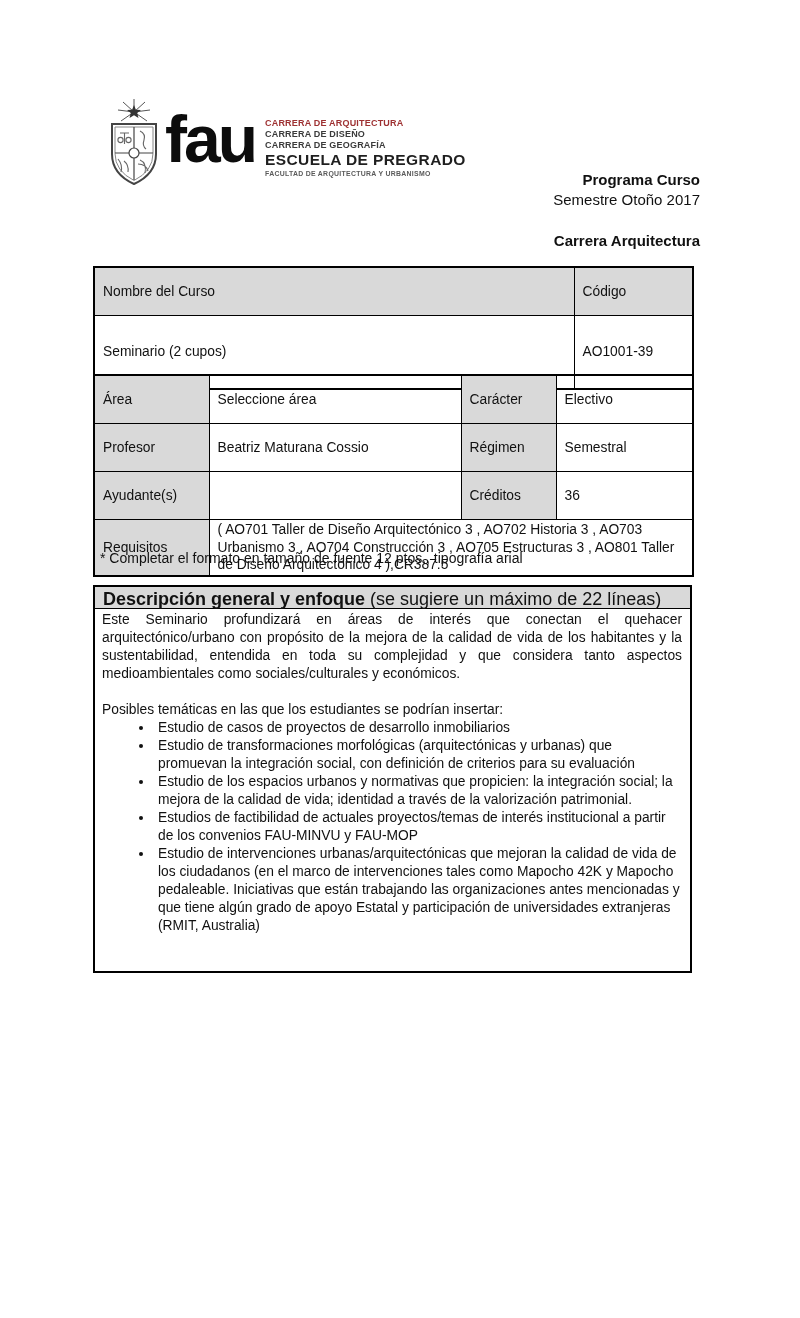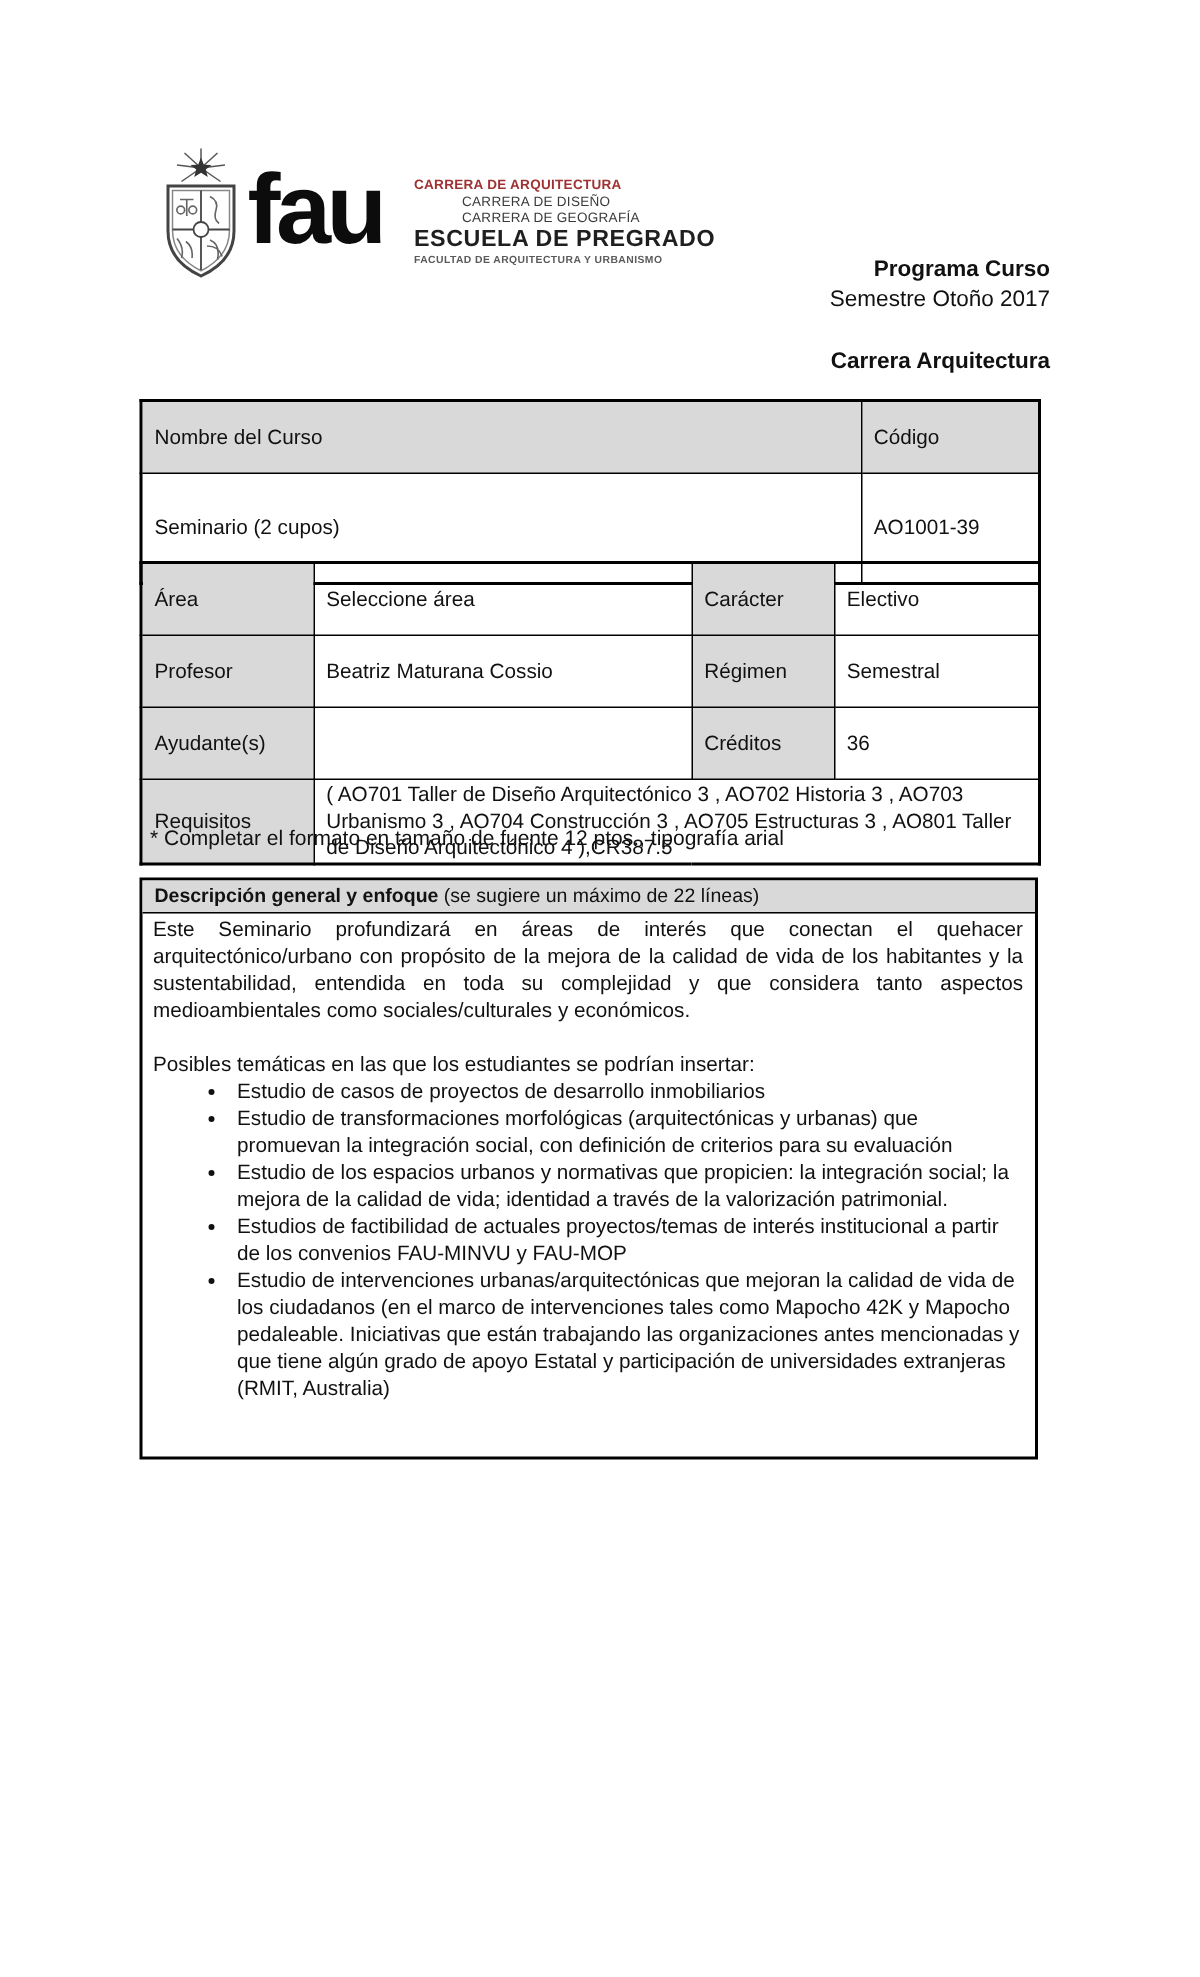--- a/index.html
+++ b/index.html
@@ -11,25 +11,25 @@
     height: 1318px;
     background: #fff;
     overflow: hidden;
   }
 
   
   .logo { position: absolute; top: 98px; left: 105px; display: flex; align-items: flex-start; }
   .crest { width: 58px; height: 90px; flex: 0 0 auto; }
   .wordmark {
     font-size: 66px; font-weight: 700; letter-spacing: -3px;
-    line-height: 1; margin: 8px 13px 0 2px; color: #0c0c0c;
+    line-height: 1; margin: 8px 2px 0 2px; color: #0c0c0c;
   }
   .logo-lines { margin: 20px 0 0 8px; line-height: 1.22; white-space: nowrap; }
   .ll-1 { color: #9e3132; font-size: 9px; font-weight: 700; letter-spacing: .2px; }
-  .ll-2, .ll-3 { color: #3b3b3b; font-size: 9px; font-weight: 400; letter-spacing: .2px; margin-left: 32px; }
+  .ll-2, .ll-3 { color: #3b3b3b; font-size: 9px; font-weight: 700; letter-spacing: .2px; }
   .ll-4 { color: #1f1f1f; font-size: 15.5px; font-weight: 600; letter-spacing: .4px; }
   .ll-5 { color: #5a5a5a; font-size: 6.9px; font-weight: 600; letter-spacing: .3px; }
 
   
   .head-right { position: absolute; top: 170px; right: 100px; text-align: right; font-size: 15px; line-height: 1.33; }
   .head-title { font-weight: 700; }
   .head-career { font-weight: 700; margin-top: 21px; }
 
   
   table { border-collapse: collapse; table-layout: fixed; }
@@ -44,21 +44,21 @@
 
   .table2 { top: 374px; }
   .table2 td { height: 26px; }
   .table2 .r-req td { height: 55px; vertical-align: middle; line-height: 17.5px; padding-top: 1px; padding-bottom: 1px; }
 
   
   .note { position: absolute; top: 550px; left: 100px; font-size: 14px; }
 
   
   .descbox { position: absolute; top: 585px; left: 93px; width: 599px; height: 388px; border: 2px solid #000; background: #fff; }
-  .desc-head { background: #d9d9d9; border-bottom: 1px solid #000; padding: 2px 8px 3px 8px; font-size: 13px; height: 22px; }
+  .desc-head { background: #d9d9d9; border-bottom: 1px solid #000; padding: 2px 8px 3px 8px; font-size: 18px; height: 22px; }
   .desc-head b { font-weight: 700; }
   .desc-body { padding: 2px 8px 0 7px; font-size: 13.8px; line-height: 18px; }
   .desc-par { text-align: justify; }
   .desc-gap { height: 18px; }
   .desc-body ul { margin: 0; padding-left: 52px; list-style: disc outside; }
   .desc-body li { padding-left: 4px; }
 </style>
 </head>
 <body>
 

